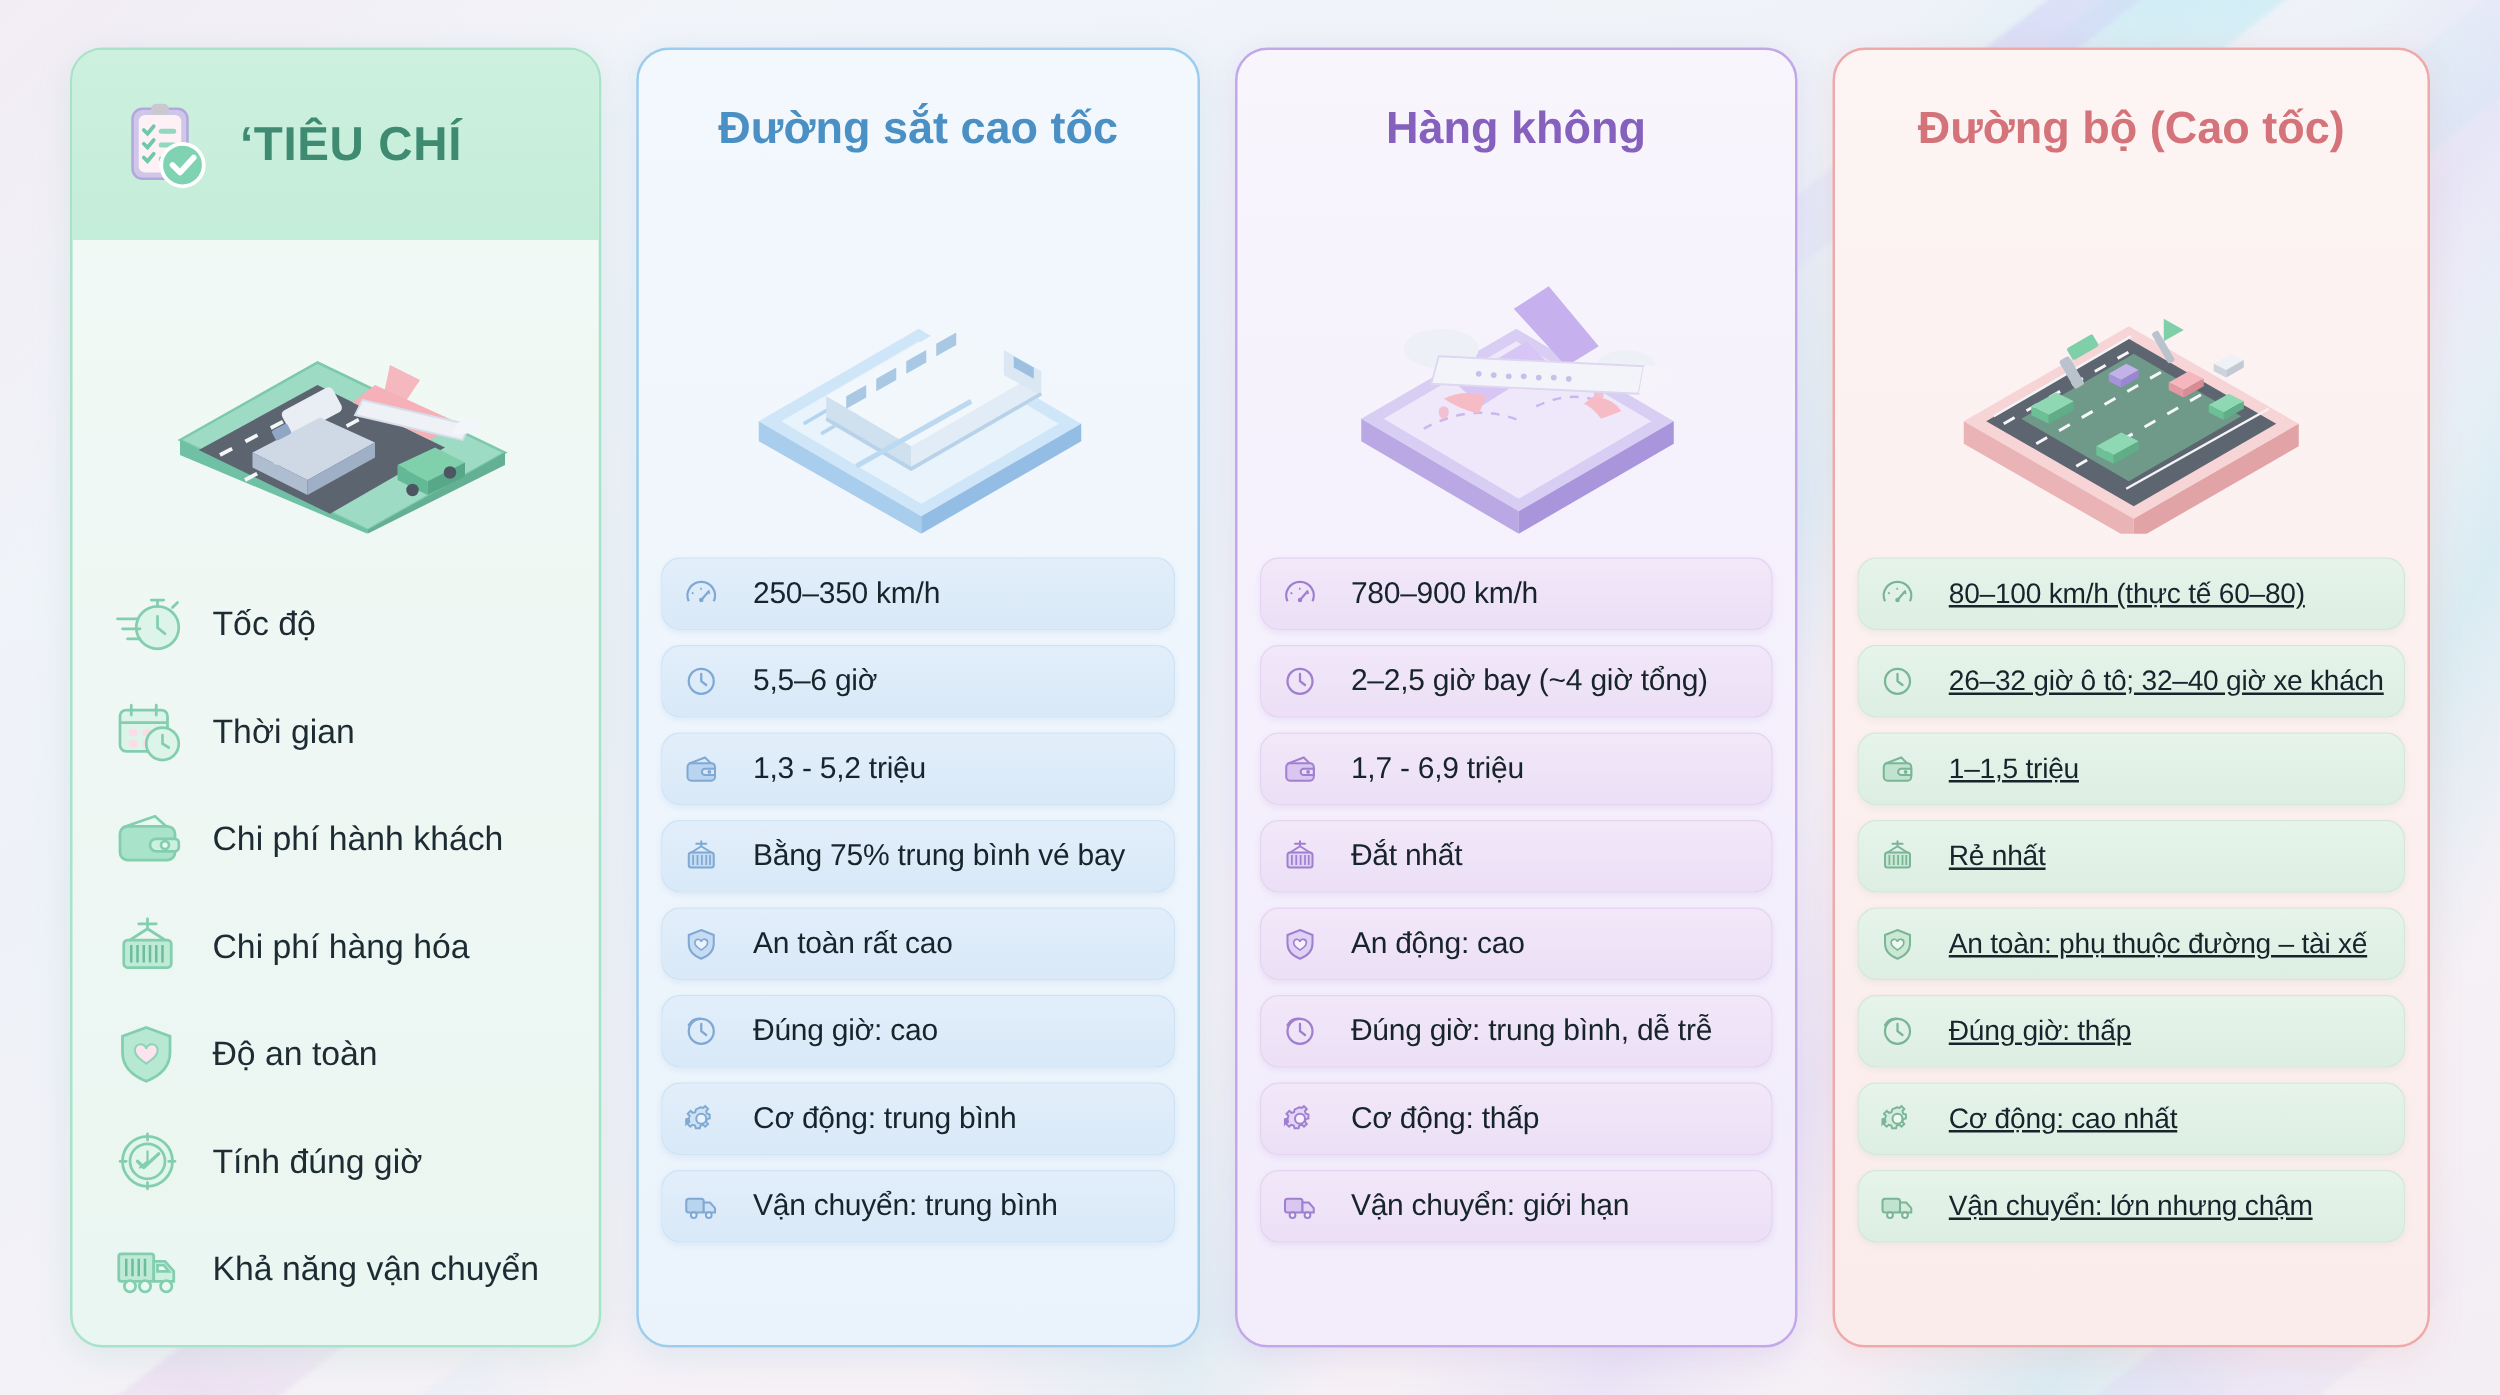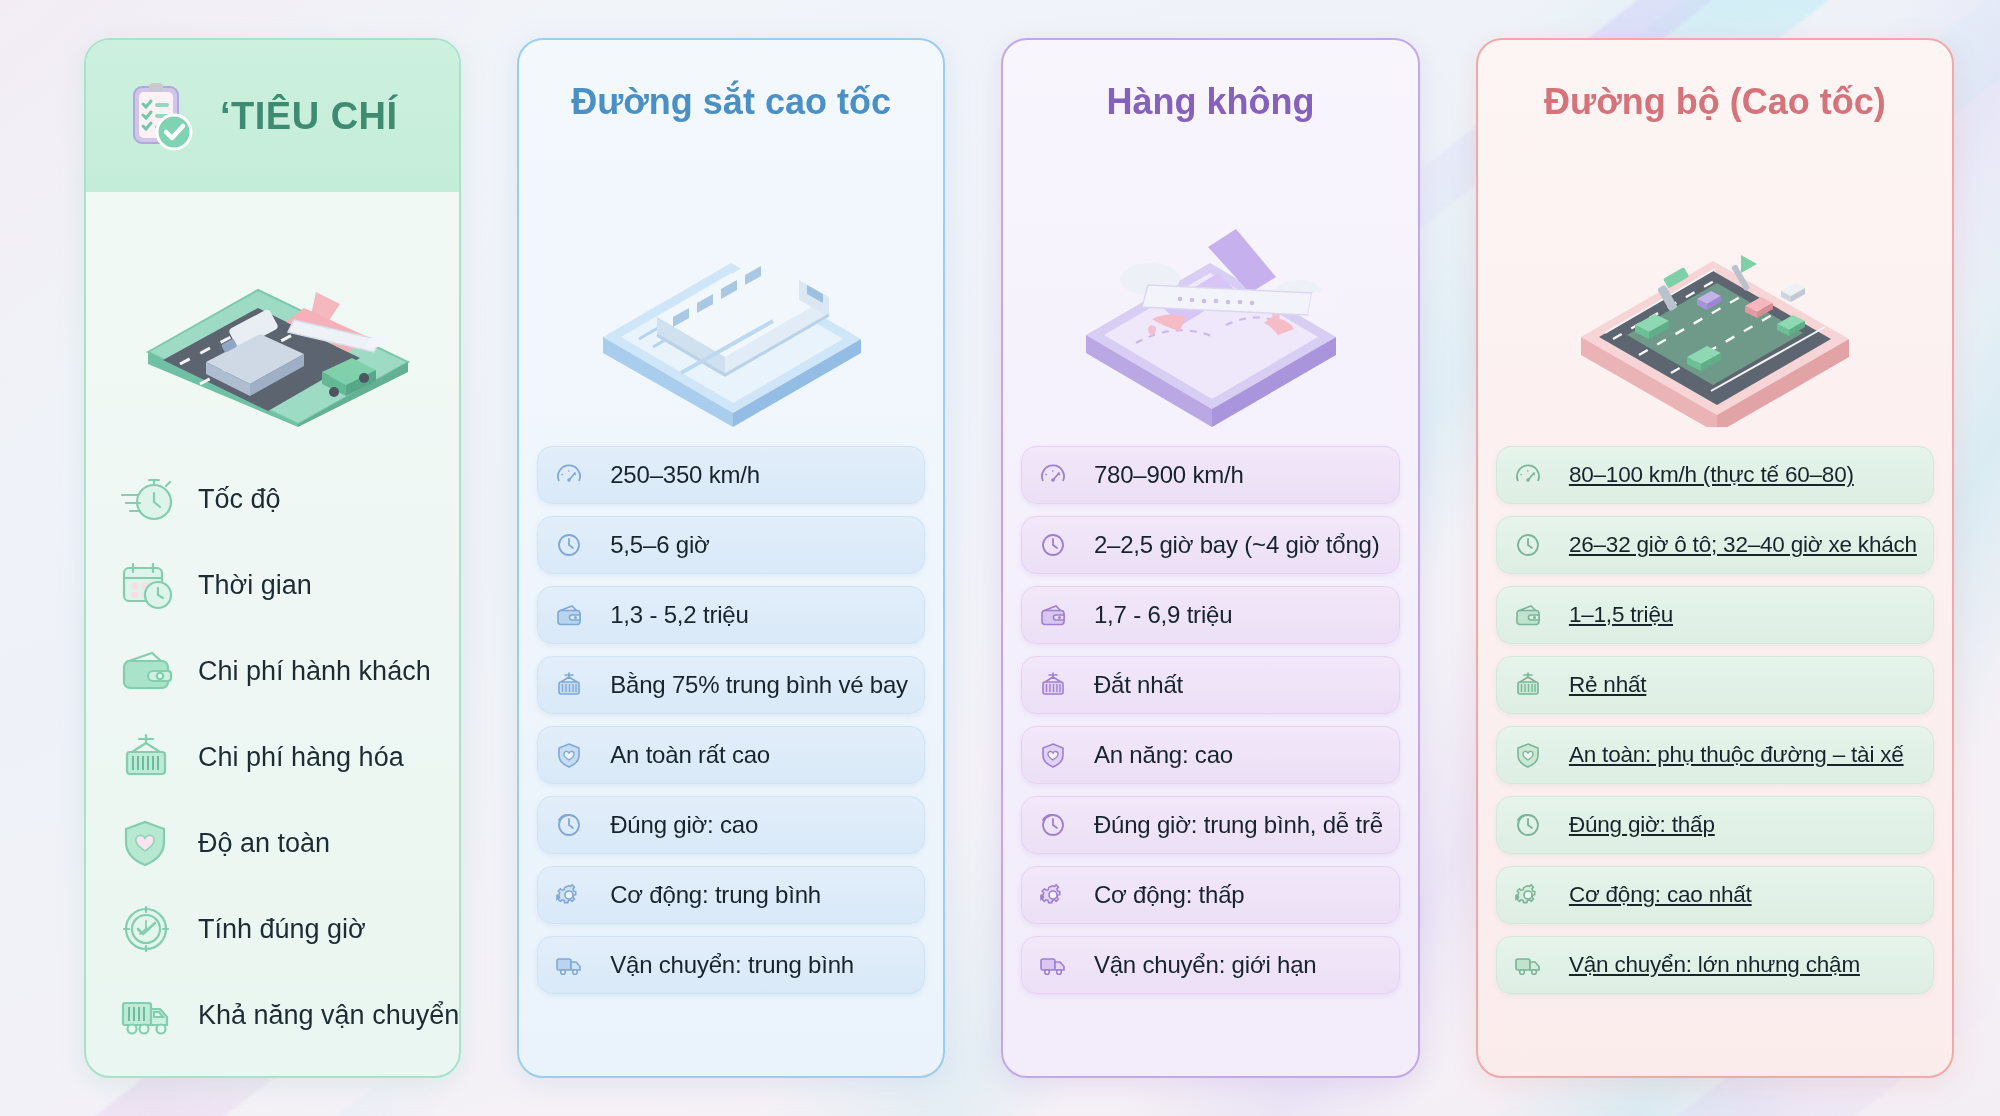--- a/index.html
+++ b/index.html
@@ -20,21 +20,21 @@
   .bg-streaks { position:absolute; inset:0; pointer-events:none; overflow:hidden; }
   .streak { position:absolute; transform: rotate(-38deg); border-radius: 40px; filter: blur(1.5px); }
   .s1 { right:-60px; top:-80px; width:520px; height:90px; background:linear-gradient(90deg,rgba(255,255,255,0),rgba(190,235,245,.55),rgba(255,255,255,0)); }
   .s2 { right:40px; top:20px; width:680px; height:46px; background:linear-gradient(90deg,rgba(255,255,255,0),rgba(205,200,248,.45),rgba(255,255,255,0)); }
   .s3 { right:-120px; top:140px; width:600px; height:70px; background:linear-gradient(90deg,rgba(255,255,255,0),rgba(180,230,242,.40),rgba(255,255,255,0)); }
   .s4 { left:-100px; bottom:-40px; width:520px; height:80px; background:linear-gradient(90deg,rgba(255,255,255,0),rgba(225,200,235,.38),rgba(255,255,255,0)); }
   .s5 { left:60px; bottom:-120px; width:420px; height:60px; background:linear-gradient(90deg,rgba(255,255,255,0),rgba(190,225,245,.35),rgba(255,255,255,0)); }
   .s6 { right:-40px; bottom:-60px; width:560px; height:110px; background:linear-gradient(90deg,rgba(255,255,255,0),rgba(215,205,245,.30),rgba(255,255,255,0)); }
 
   .board { position:relative; display:flex; gap:28px; padding:38px 56px; height:100%; }
-  .card { border-radius:26px; position:relative; display:flex; flex-direction:column;margin-left:28px; }
+  .card { border-radius:26px; position:relative; display:flex; flex-direction:column; }
 
   
   .card-criteria {
     width:460px; background:linear-gradient(180deg,#f2faf6 0%,#eef7f3 55%,#eaf6f1 100%);
     border:2.5px solid #a6e3c8; box-shadow:0 6px 26px rgba(120,190,170,.18);
   }
   .crit-head {
     height:152px; background:linear-gradient(180deg,#cdf0df 0%,#c4edd9 100%);
     border-radius:23px 23px 0 0; display:flex; align-items:center; gap:22px; padding:0 34px;
   }
@@ -439,21 +439,21 @@
           </span>
         <span class="pill-txt">Đắt nhất</span>
       </div>
       <div class="pill pill-air">
         <span class="ico">
             <svg width="28" height="28" viewBox="0 0 28 28" fill="none" stroke="#a07fd0" stroke-width="1.6">
               <path d="M14 3l10 4v7c0 7-5 10-10 12-5-2-10-5-10-12V7z" fill="#e0d2f4"></path>
               <path d="M14 19c-3-2-5-3.3-5-5.5a2.5 2.5 0 015-1 2.5 2.5 0 015 1c0 2.2-2 3.5-5 5.5z" fill="#f6f0fc" stroke-width="1.3"></path>
             </svg>
           </span>
-        <span class="pill-txt">An năng: cao</span>
+        <span class="pill-txt">An động: cao</span>
       </div>
       <div class="pill pill-air">
         <span class="ico">
             <svg width="28" height="28" viewBox="0 0 28 28" fill="none" stroke="#a07fd0" stroke-width="1.8">
               <circle cx="14" cy="14" r="10"></circle>
               <path d="M14 8v6l4 3" stroke-linecap="round"></path>
               <path d="M4 9 A10 10 0 0114 4" stroke-linecap="round"></path>
             </svg>
           </span>
         <span class="pill-txt">Đúng giờ: trung bình, dễ trễ</span>

